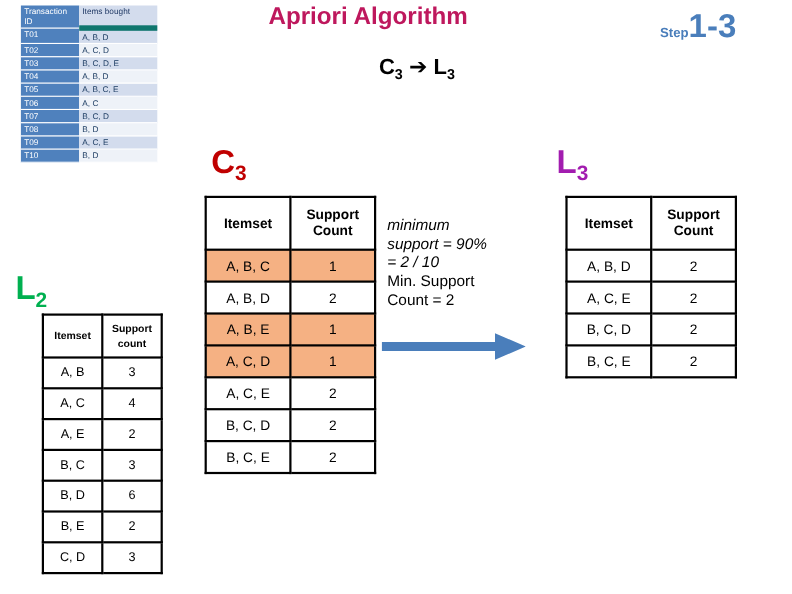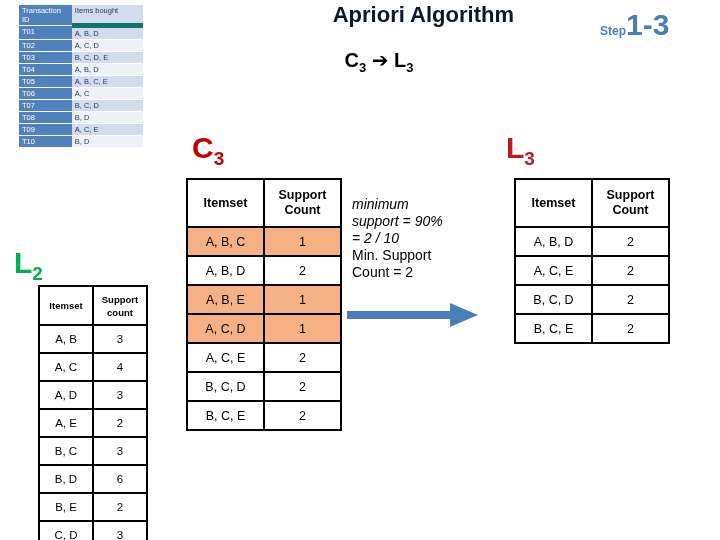--- a/index.html
+++ b/index.html
@@ -29,40 +29,40 @@
   #txn-table .hdr-items{
     background:#d3dced;color:#1f3864;width:66px;
     border-bottom:5px solid #0f766e;
   }
   #txn-table .cell-items{color:#17375e;border-bottom:1px solid #ffffff;}
   #txn-table .band-a{background:#d3dced;}
   #txn-table .band-b{background:#eef2f8;}
 
   
   #title{
-    left:244px;top:2px;width:270px;text-align:right;
-    font-size:22px;font-weight:bold;color:#0f172a;letter-spacing:0px;
+    left:244px;top:2px;width:270px;text-align:left;
+    font-size:22px;font-weight:bold;color:#be185d;letter-spacing:0px;
   }
   #subtitle{
     left:244px;top:48px;width:270px;text-align:center;
     font-size:20px;font-weight:bold;color:#000000;
   }
   #subtitle sub{font-size:13px;}
   .arrowglyph{font-family:"DejaVu Sans",sans-serif;font-weight:bold;}
 
   
   #step-badge{left:600px;top:8px;color:#4a7ebb;white-space:nowrap;}
   #step-badge .step-word{font-size:12px;font-weight:bold;vertical-align:baseline;}
   #step-badge .step-num{font-size:30px;font-weight:bold;vertical-align:baseline;}
 
   
   .setlabel{font-size:30px;font-weight:bold;line-height:30px;}
   .setlabel sub{font-size:19px;}
   #label-c3{left:192px;top:133px;color:#c00000;}
-  #label-l3{left:506px;top:133px;color:#b91c1c;}
+  #label-l3{left:506px;top:133px;color:#a21caf;}
   #label-l2{left:14px;top:248px;color:#00b050;}
 
   
   .itab{border-collapse:collapse;background:#ffffff;margin-left:24px;}
   .itab td{
     border:2px solid #000000;
     text-align:center;
     font-size:12.5px;
     color:#000000;
     padding:0;
@@ -259,24 +259,20 @@
     </tr>
   <tr>
         <td>A, B</td>
         <td>3</td>
       </tr>
       <tr>
         <td>A, C</td>
         <td>4</td>
       </tr>
       <tr>
-        <td>A, D</td>
-        <td>3</td>
-      </tr>
-      <tr>
         <td>A, E</td>
         <td>2</td>
       </tr>
       <tr>
         <td>B, C</td>
         <td>3</td>
       </tr>
       <tr>
         <td>B, D</td>
         <td>6</td>

